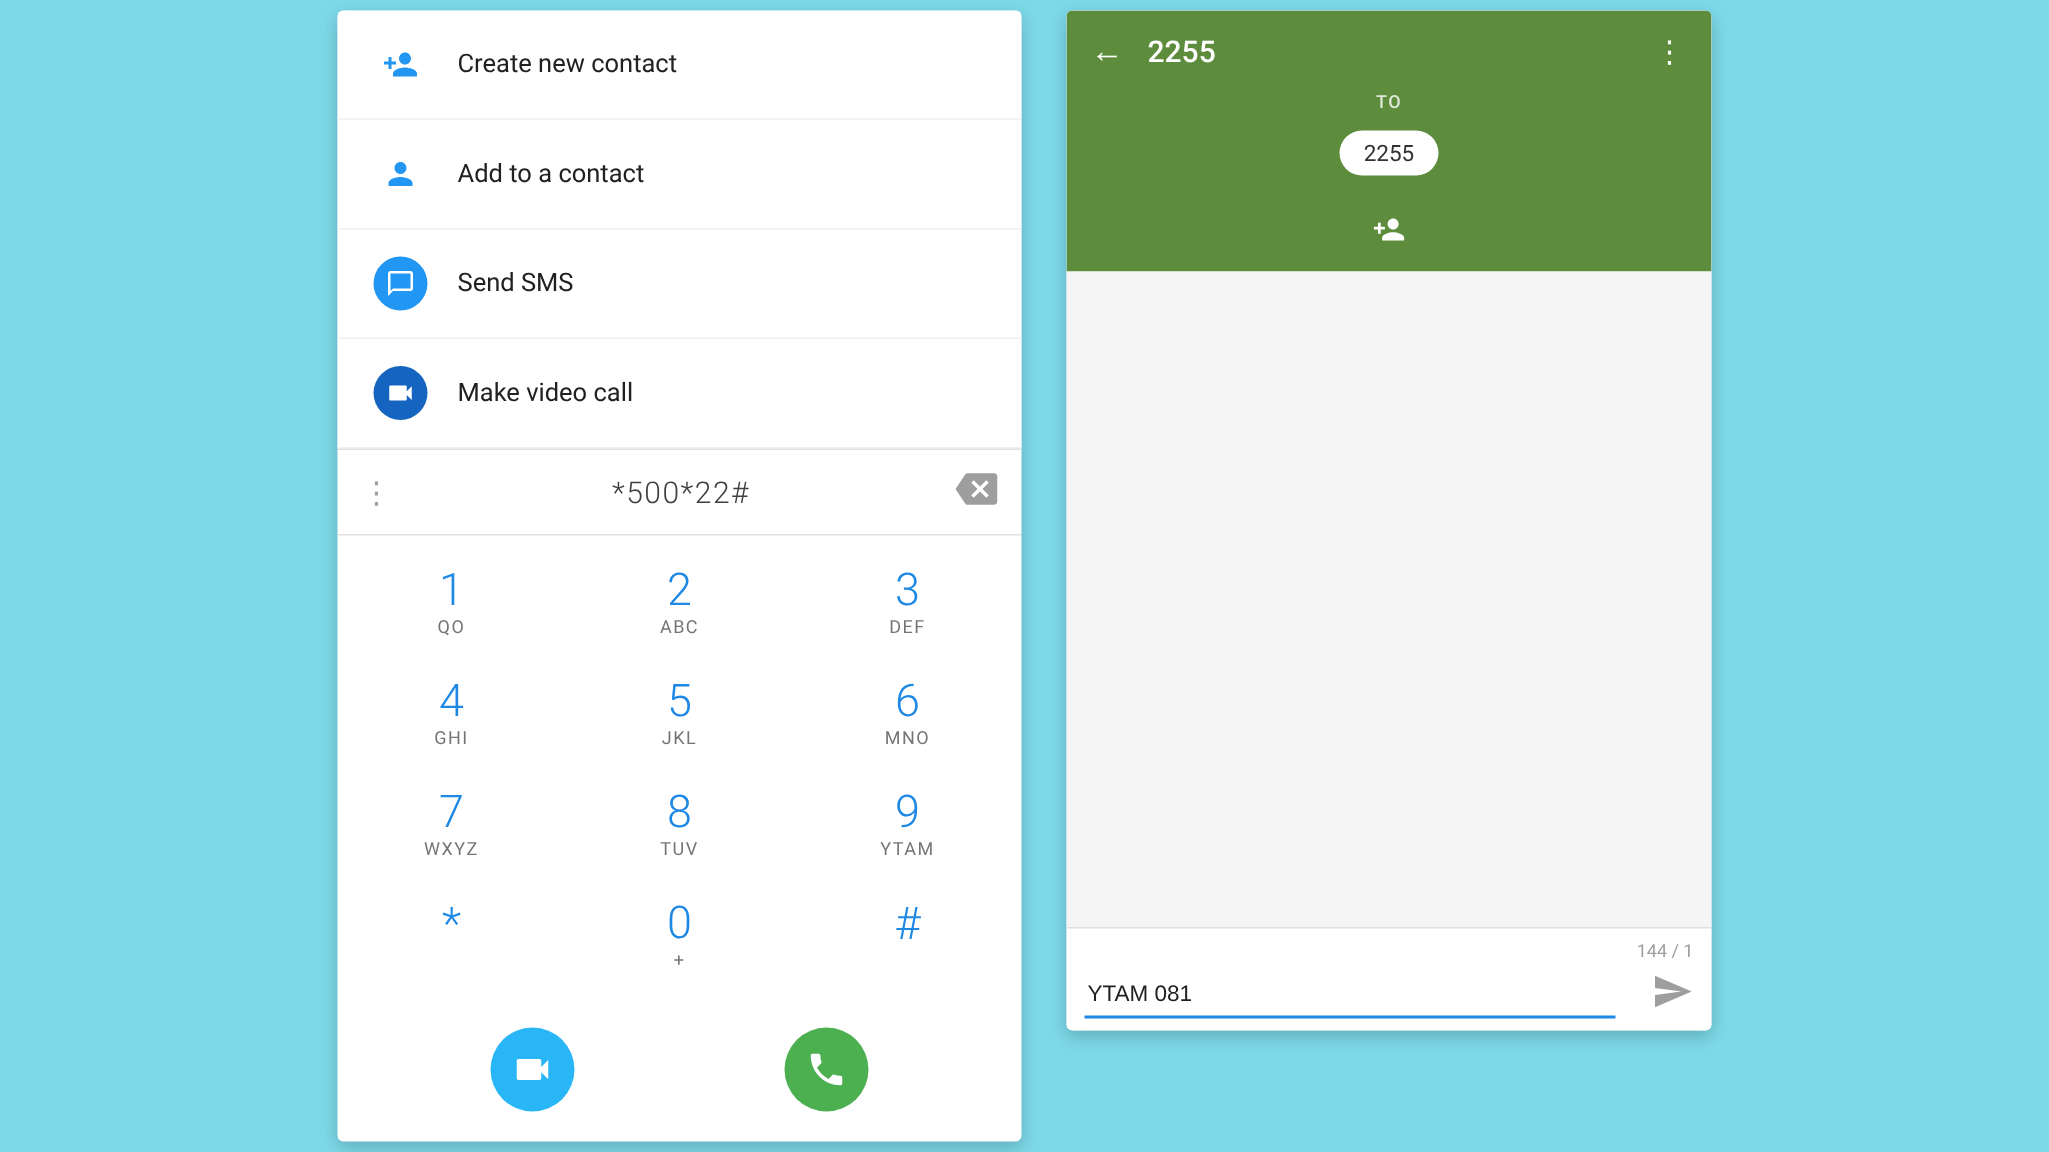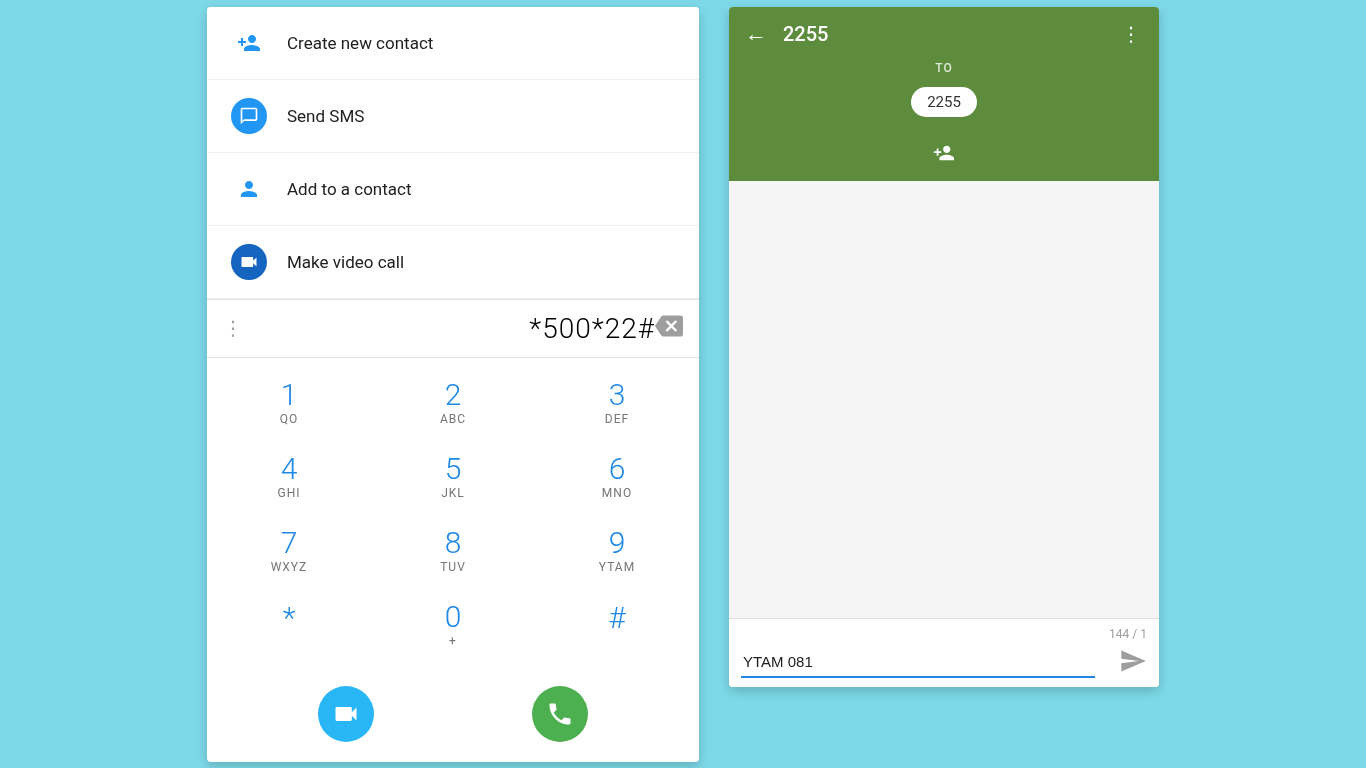--- a/index.html
+++ b/index.html
@@ -15,21 +15,21 @@
     }
     .screens-container {
       display: flex;
       gap: 30px;
       align-items: flex-start;
       padding: 20px;
     }
 
     
     .phone-panel {
-      width: 492px;
+      width: 456px;
       background: #ffffff;
       border-radius: 4px;
       overflow: hidden;
       box-shadow: 0 4px 12px rgba(0,0,0,0.2);
     }
 
     
     .menu-section {
       background: #ffffff;
       padding: 0;
@@ -92,23 +92,23 @@
     }
     .dialer-dots {
       color: #9e9e9e;
       font-size: 20px;
       letter-spacing: 2px;
       margin-right: 8px;
       cursor: pointer;
     }
     .dialer-number {
       flex: 1;
-      text-align: right;
-      font-size: 28px;
-      color: #000000;
+      text-align: center;
+      font-size: 20px;
+      color: #404040;
       letter-spacing: 1px;
       font-weight: 300;
     }
     .dialer-backspace {
       cursor: pointer;
       color: #757575;
     }
     .dialer-backspace svg {
       width: 28px;
       height: 28px;
@@ -300,35 +300,35 @@
       <div class="menu-item">
         <div class="menu-item-icon">
           <svg viewBox="0 0 24 24" xmlns="http://www.w3.org/2000/svg">
             <path d="M15 12c2.21 0 4-1.79 4-4s-1.79-4-4-4-4 1.79-4 4 1.79 4 4 4zm-9-2V7H4v3H1v2h3v3h2v-3h3v-2H6zm9 4c-2.67 0-8 1.34-8 4v2h16v-2c0-2.66-5.33-4-8-4z" fill="#2196f3"></path>
           </svg>
         </div>
         <span class="menu-item-label">Create new contact</span>
       </div>
 
       <div class="menu-item">
+        <div class="menu-item-icon">
+          <svg viewBox="0 0 24 24" xmlns="http://www.w3.org/2000/svg">
+            <path d="M12 12c2.21 0 4-1.79 4-4s-1.79-4-4-4-4 1.79-4 4 1.79 4 4 4zm0 2c-2.67 0-8 1.34-8 4v2h16v-2c0-2.66-5.33-4-8-4z" fill="#2196f3"></path>
+          </svg>
+        </div>
+        <span class="menu-item-label">Add to a contact</span>
+      </div>
+
+      <div class="menu-item">
         <div class="menu-item-icon circle-blue">
           <svg viewBox="0 0 24 24" xmlns="http://www.w3.org/2000/svg" style="width:20px;height:20px;">
             <path d="M20 2H4c-1.1 0-2 .9-2 2v18l4-4h14c1.1 0 2-.9 2-2V4c0-1.1-.9-2-2-2zm0 14H6l-2 2V4h16v12z" fill="white"></path>
           </svg>
         </div>
         <span class="menu-item-label">Send SMS</span>
-      </div>
-
-      <div class="menu-item">
-        <div class="menu-item-icon">
-          <svg viewBox="0 0 24 24" xmlns="http://www.w3.org/2000/svg">
-            <path d="M12 12c2.21 0 4-1.79 4-4s-1.79-4-4-4-4 1.79-4 4 1.79 4 4 4zm0 2c-2.67 0-8 1.34-8 4v2h16v-2c0-2.66-5.33-4-8-4z" fill="#2196f3"></path>
-          </svg>
-        </div>
-        <span class="menu-item-label">Add to a contact</span>
       </div>
 
       <div class="menu-item">
         <div class="menu-item-icon circle-dark-blue">
           <svg viewBox="0 0 24 24" xmlns="http://www.w3.org/2000/svg" style="width:20px;height:20px;">
             <path d="M17 10.5V7c0-.55-.45-1-1-1H4c-.55 0-1 .45-1 1v10c0 .55.45 1 1 1h12c.55 0 1-.45 1-1v-3.5l4 4v-11l-4 4z" fill="white"></path>
           </svg>
         </div>
         <span class="menu-item-label">Make video call</span>
       </div>

